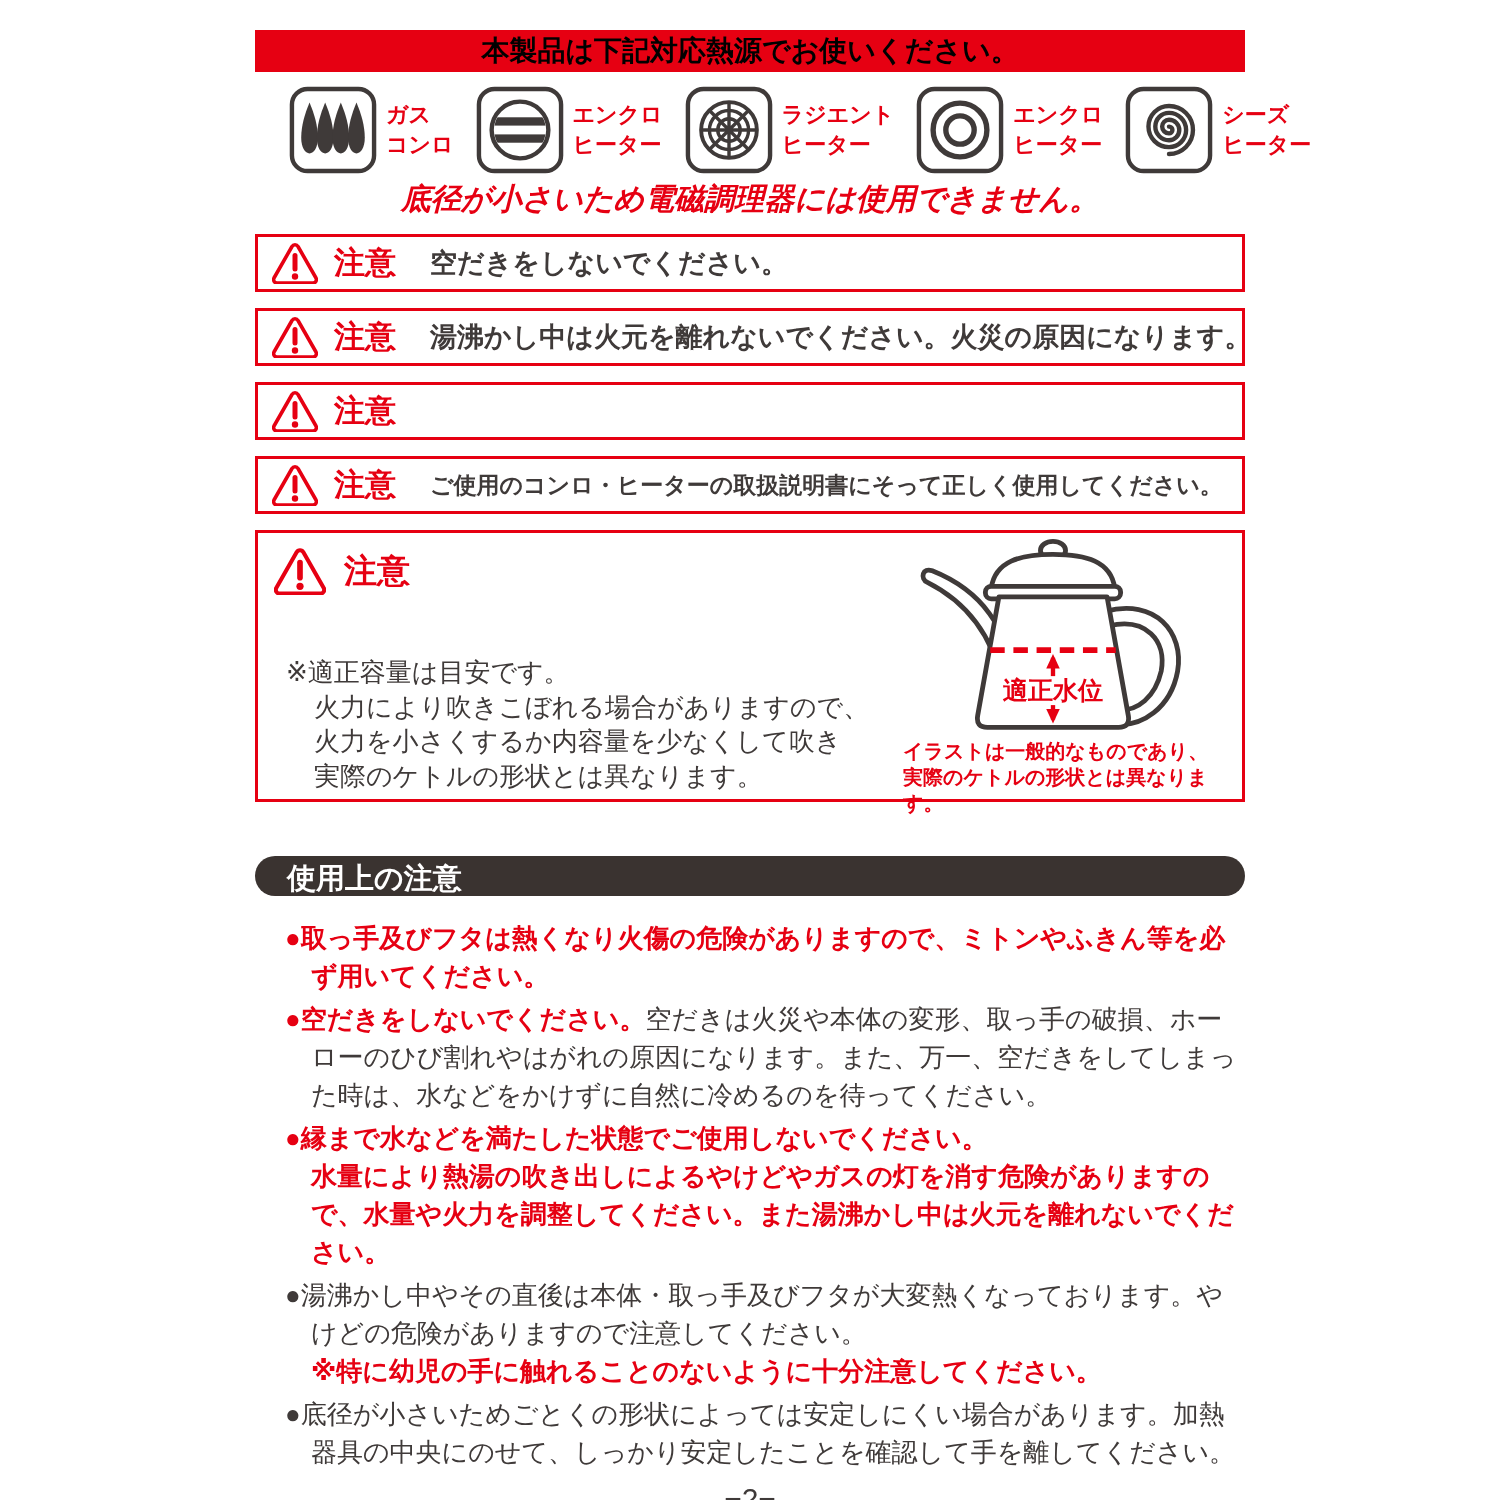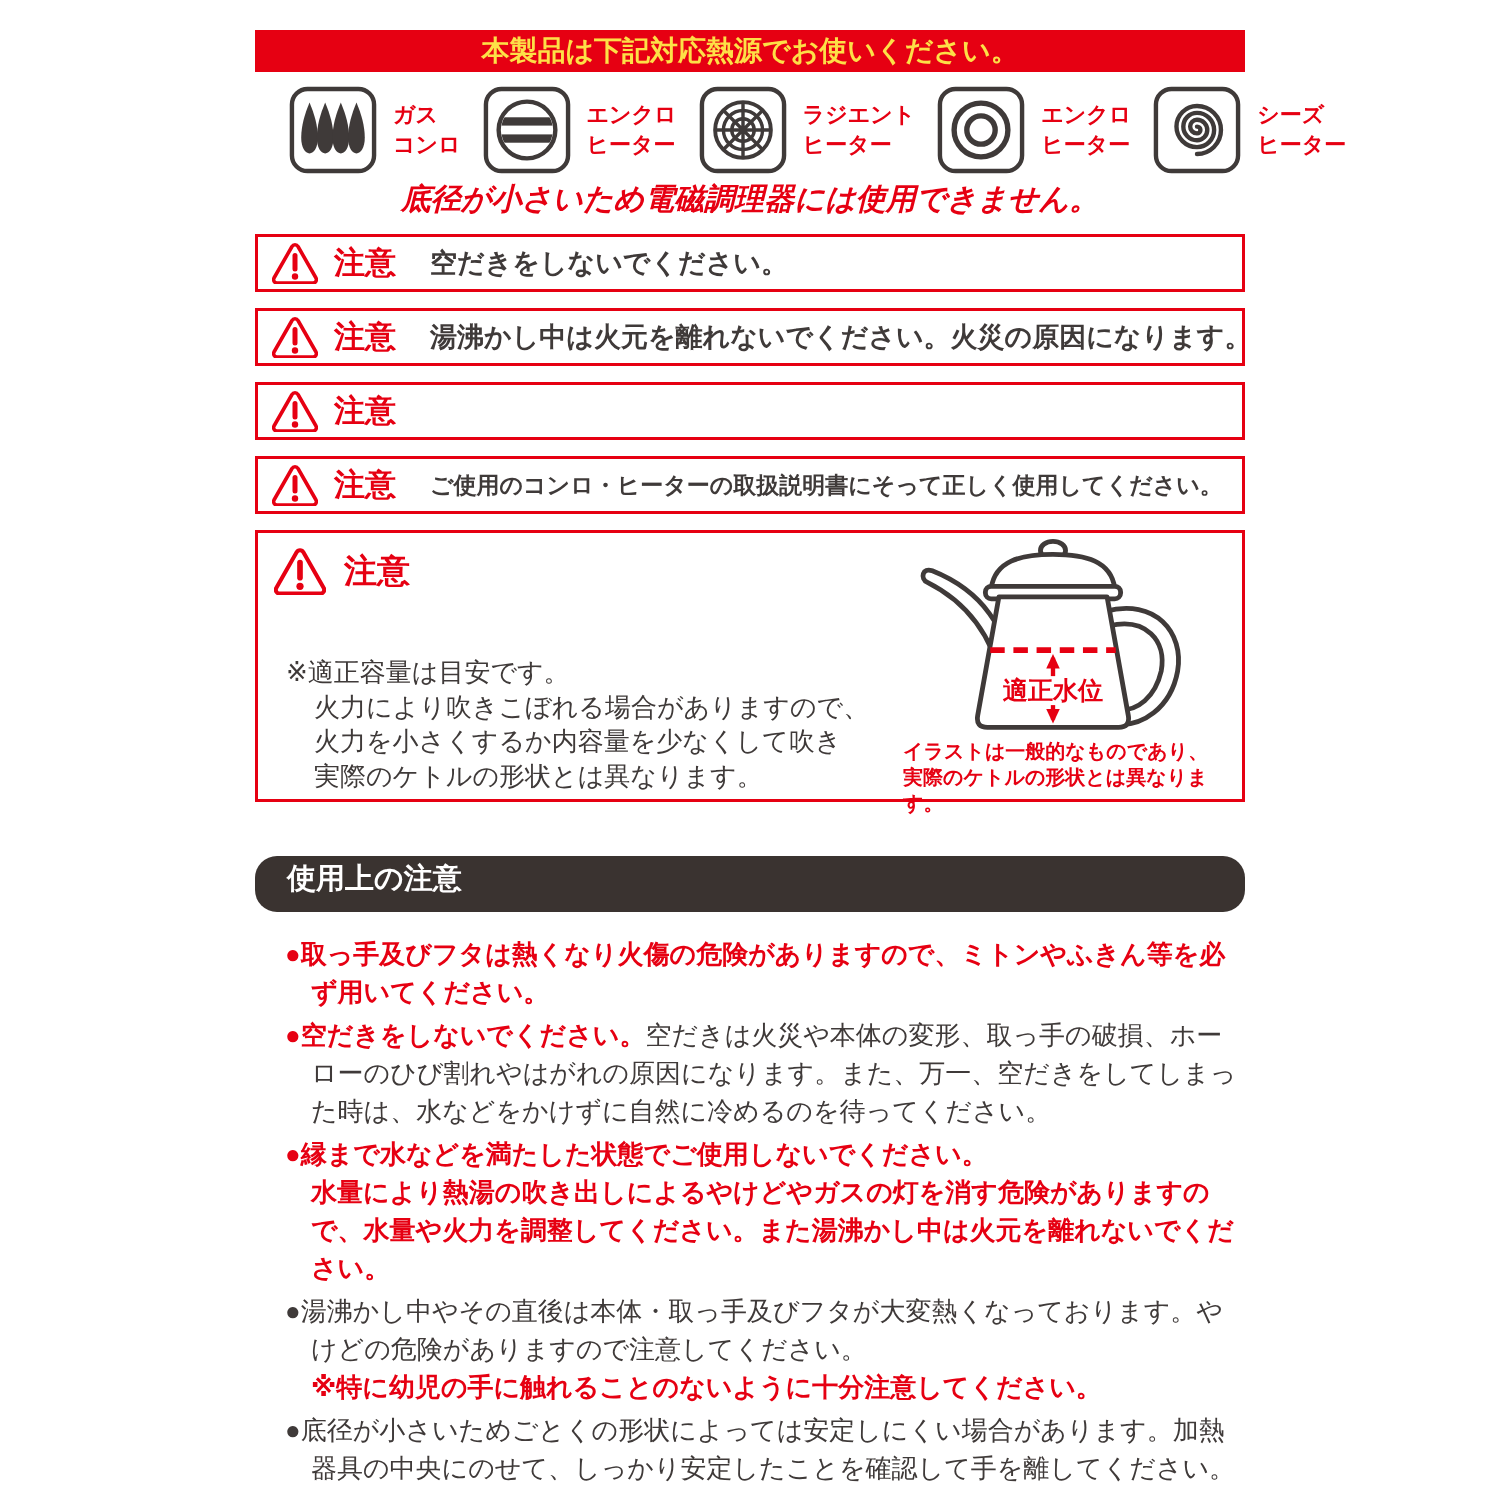--- a/index.html
+++ b/index.html
@@ -11,30 +11,30 @@
   html,body{margin:0;padding:0;}
   body{
     width:1500px;height:1500px;background:#ffffff;
     font-family:"Liberation Sans","DejaVu Sans",sans-serif;
     color:var(--dark);
   }
   .content{width:990px;margin:0 auto;padding-top:30px;}
 
   
   .top-banner{
-    background:var(--red);color:#fde047;font-weight:bold;
+    background:var(--red);color:#000000;font-weight:bold;
     font-size:28px;height:42px;line-height:42px;text-align:center;
   }
 
   
   .heat-row{display:flex;align-items:center;margin-top:14px;height:88px;padding-left:34px;}
   .heat-item{display:flex;align-items:center;flex:none;margin-right:22px;}
   .hs-icon{flex:none;}
   .hs-icon svg{display:block;}
-  .hs-label{color:var(--red);font-weight:bold;font-size:22px;line-height:1.35;margin-left:16px;}
+  .hs-label{color:var(--red);font-weight:bold;font-size:22px;line-height:1.35;margin-left:9px;}
 
   .induction-note{
     color:var(--red);font-weight:bold;font-size:30px;line-height:38px;
     text-align:center;margin-top:6px;height:38px;font-style:italic;
   }
 
   
   .caution-box{
     border:3px solid var(--red);height:58px;display:flex;align-items:center;
     margin-top:16px;padding:0 14px;background:#fff;
@@ -50,21 +50,21 @@
   .wl-header .caution-label{font-size:33px;margin-left:18px;}
   .wl-msg{position:absolute;left:74px;top:74px;font-size:31px;font-weight:bold;color:var(--dark);}
   .wl-note{position:absolute;left:28px;top:122px;font-size:26px;color:var(--dark);line-height:1.33;}
   .wl-note div{white-space:nowrap;}
   .wl-note div + div{padding-left:28px;}
   .kettle{position:absolute;left:640px;top:5px;}
   .kettle-note{position:absolute;left:645px;top:205px;color:var(--red);font-weight:bold;font-size:20px;line-height:1.3;}
 
   
   .section-title{
-    margin-top:54px;background:var(--title-bg);color:#fff;height:56px;line-height:44px;
+    margin-top:54px;background:var(--title-bg);color:#fff;height:40px;line-height:44px;
     border-radius:22px;font-size:29px;font-weight:bold;padding-left:32px;
   }
 
   
   .usage-list{margin-top:24px;padding-left:30px;}
   .bullet{
     font-size:26px;line-height:1.45;margin:0 0 6px 0;
     padding-left:26px;text-indent:-26px;color:var(--dark);
   }
   .bullet .red{color:var(--red);font-weight:bold;margin-top:20px;}

